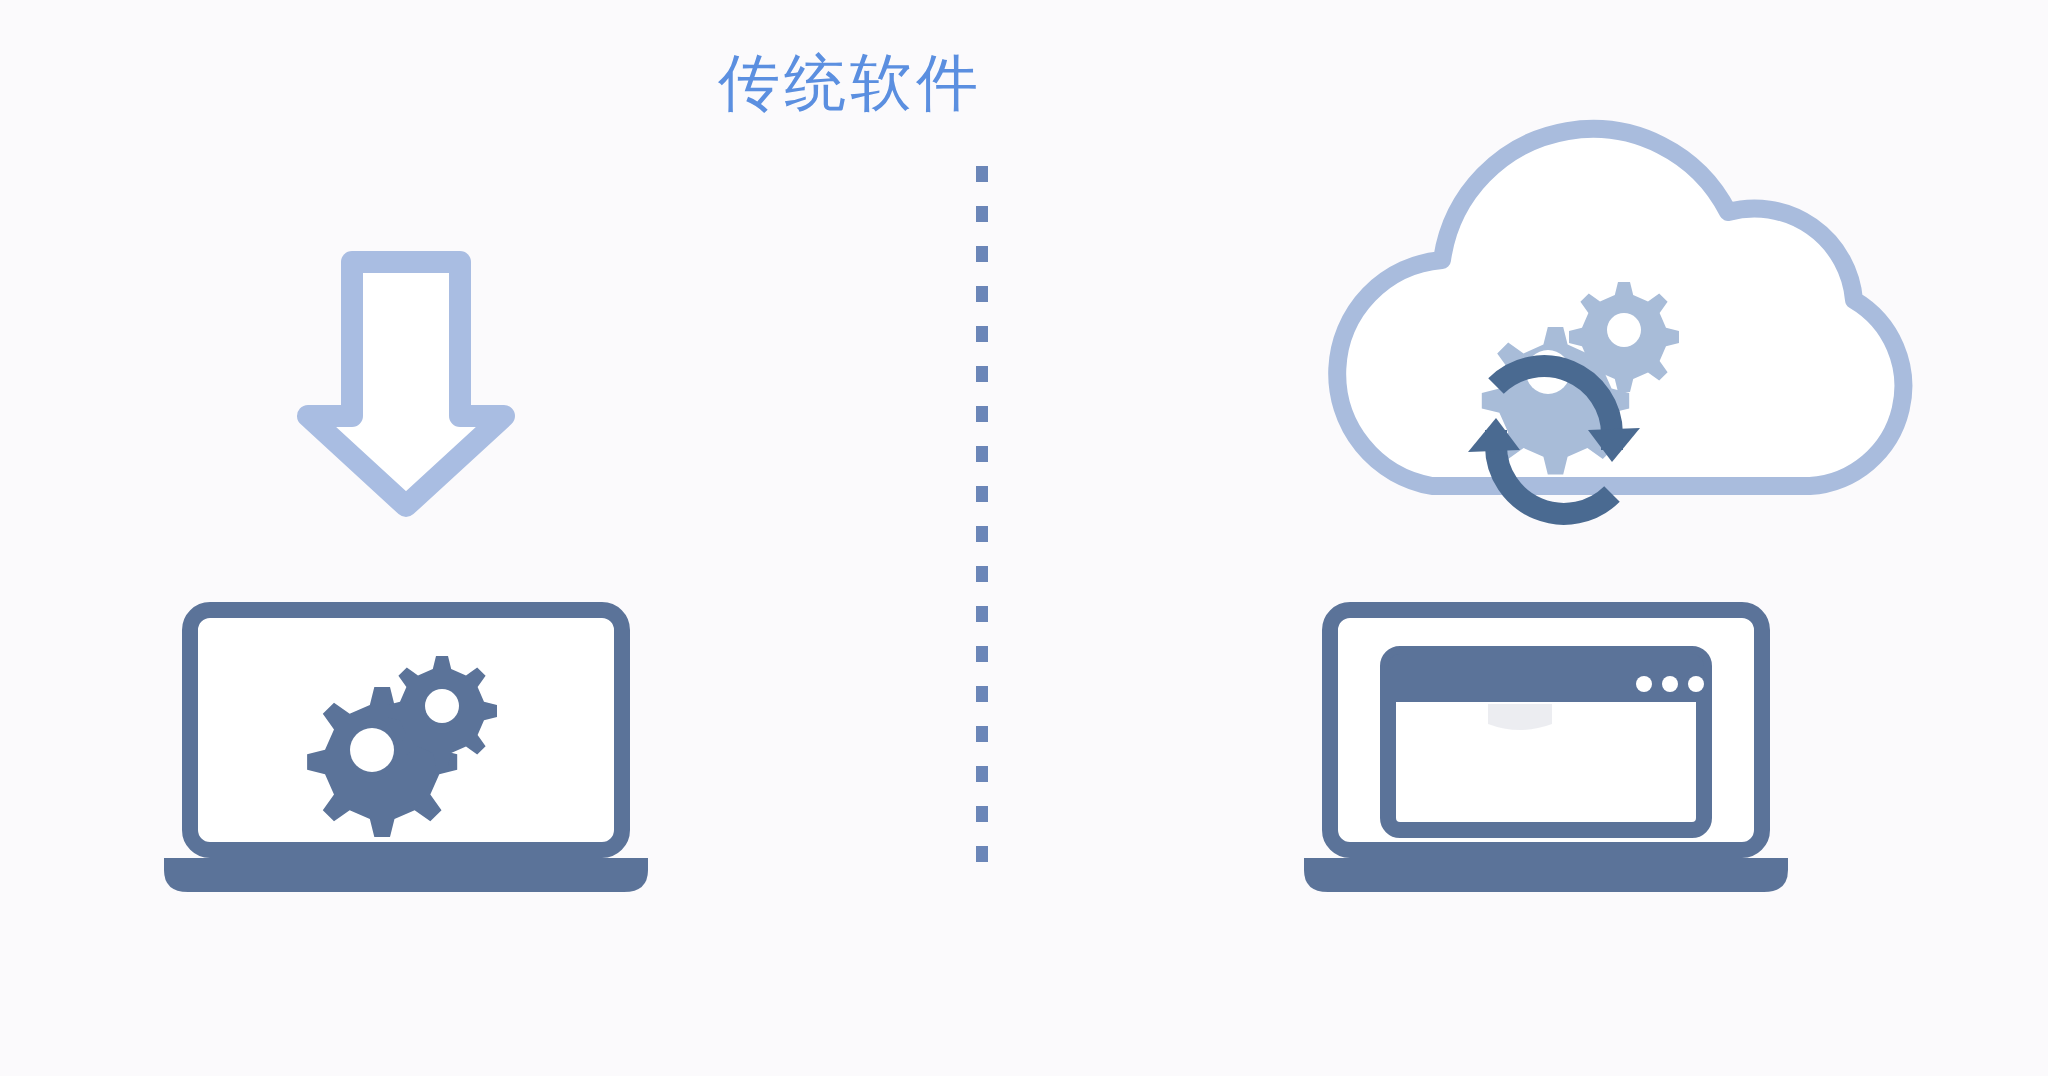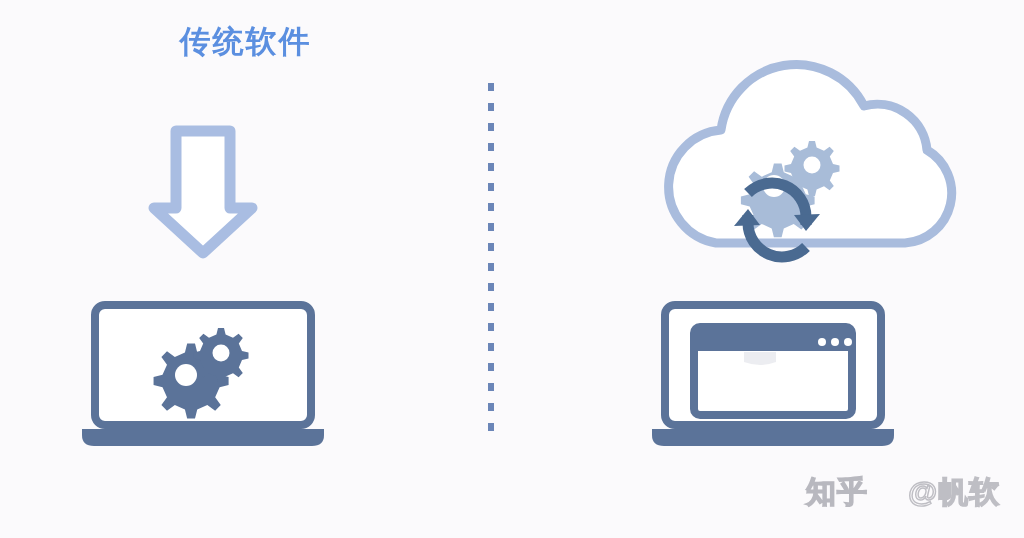--- a/index.html
+++ b/index.html
@@ -25,23 +25,23 @@
     height: 538px;
     width: 491px;
   }
   #panel-left  { left: 0; }
   #panel-right { left: 491px; width: 533px; }
 
   .panel-title {
     position: absolute;
     top: 22px;
     width: 100%;
-    text-align: center;
+    text-align: right;
     font-size: 31px;
-    font-weight: bold;
+    font-weight: normal;
     letter-spacing: 2px;
     color: #5b8fe0;
     line-height: 40px;
     white-space: nowrap;
   }
   #panel-right .panel-title { color: #6c9ce8; }
 
   .panel-caption {
     position: absolute;
     top: 468px;
@@ -173,17 +173,15 @@
       </g>
     </svg>
 
   </div>
 
   <svg id="divider" viewBox="0 0 6 358">
     <line x1="3" y1="0" x2="3" y2="358" stroke="#6b86b8" stroke-width="6" stroke-dasharray="8 12" stroke-linecap="butt"></line>
   </svg>
 
   <div id="watermark">
-    <span class="wm-text" id="wm-logo">知乎</span>
-    <span class="wm-text" id="wm-handle">@帆软</span>
   </div>
 
 </div>
 
 </body></html>

